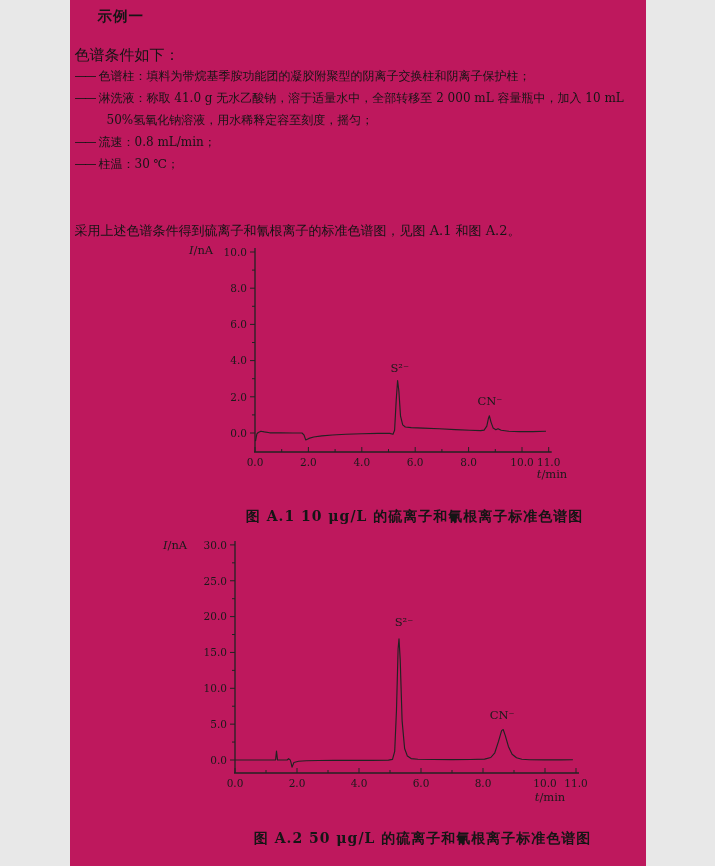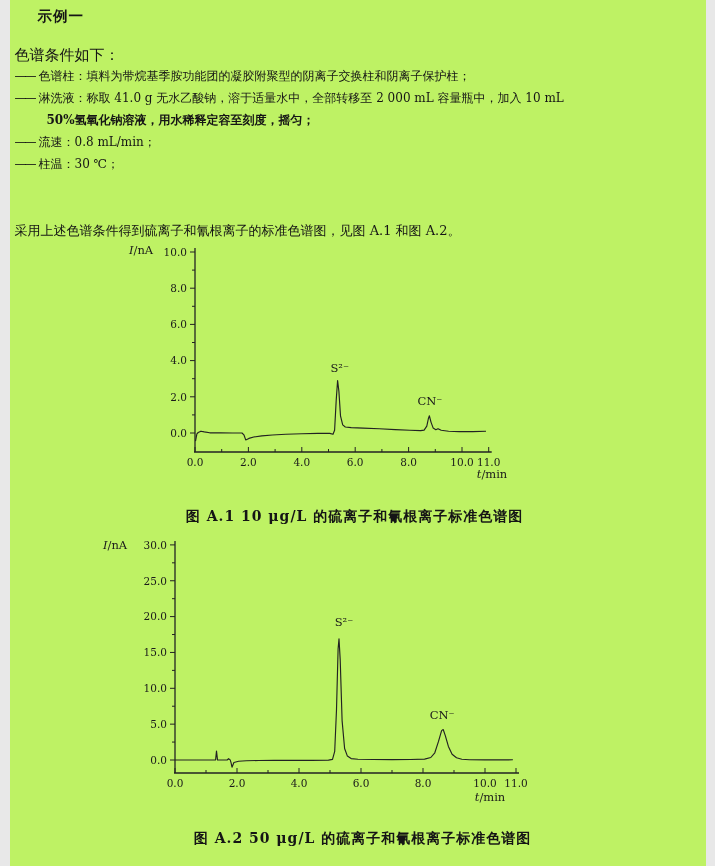--- a/index.html
+++ b/index.html
@@ -1,26 +1,26 @@
 <!DOCTYPE html>
 <html><head>
 <meta charset="utf-8">
 <style>
   html,body{margin:0;padding:0;background:#e8e8e8;}
   .page{
-    position:relative;width:696px;height:866px;margin:0 auto;
-    background:#bef264;overflow:hidden;
+    position:relative;width:576px;height:866px;margin:0 auto;
+    background:#be185d;overflow:hidden;
     font-family:"DejaVu Serif","Liberation Serif",serif;
     color:#151515;
   }
   .heading{position:absolute;left:28px;top:7px;font-size:14.5px;font-weight:bold;letter-spacing:1px;}
   .intro{position:absolute;left:5px;top:46px;font-size:15px;}
   .cond{position:absolute;left:5px;font-size:12px;white-space:nowrap;}
   .cond .dash{letter-spacing:-2px;margin-right:4px;}
-  .cond.cont{left:37px;font-weight:bold;}
+  .cond.cont{left:37px;}
   .closing{position:absolute;left:5px;top:222px;font-size:13px;white-space:nowrap;}
   .figure{position:absolute;}
   .fig1{left:105px;top:238px;}
   .fig2{left:85px;top:533px;}
   .caption{position:absolute;left:0;width:690px;text-align:center;font-size:14px;font-weight:bold;letter-spacing:1px;}
   .cap1{top:508px;}
   .cap2{top:830px;padding-left:8px;}
   svg text{font-family:"DejaVu Serif","Liberation Serif",serif;fill:#1a1a1a;}
   svg .tick-label{font-size:10.5px;}
   svg .peak-label{font-size:11.5px;}

